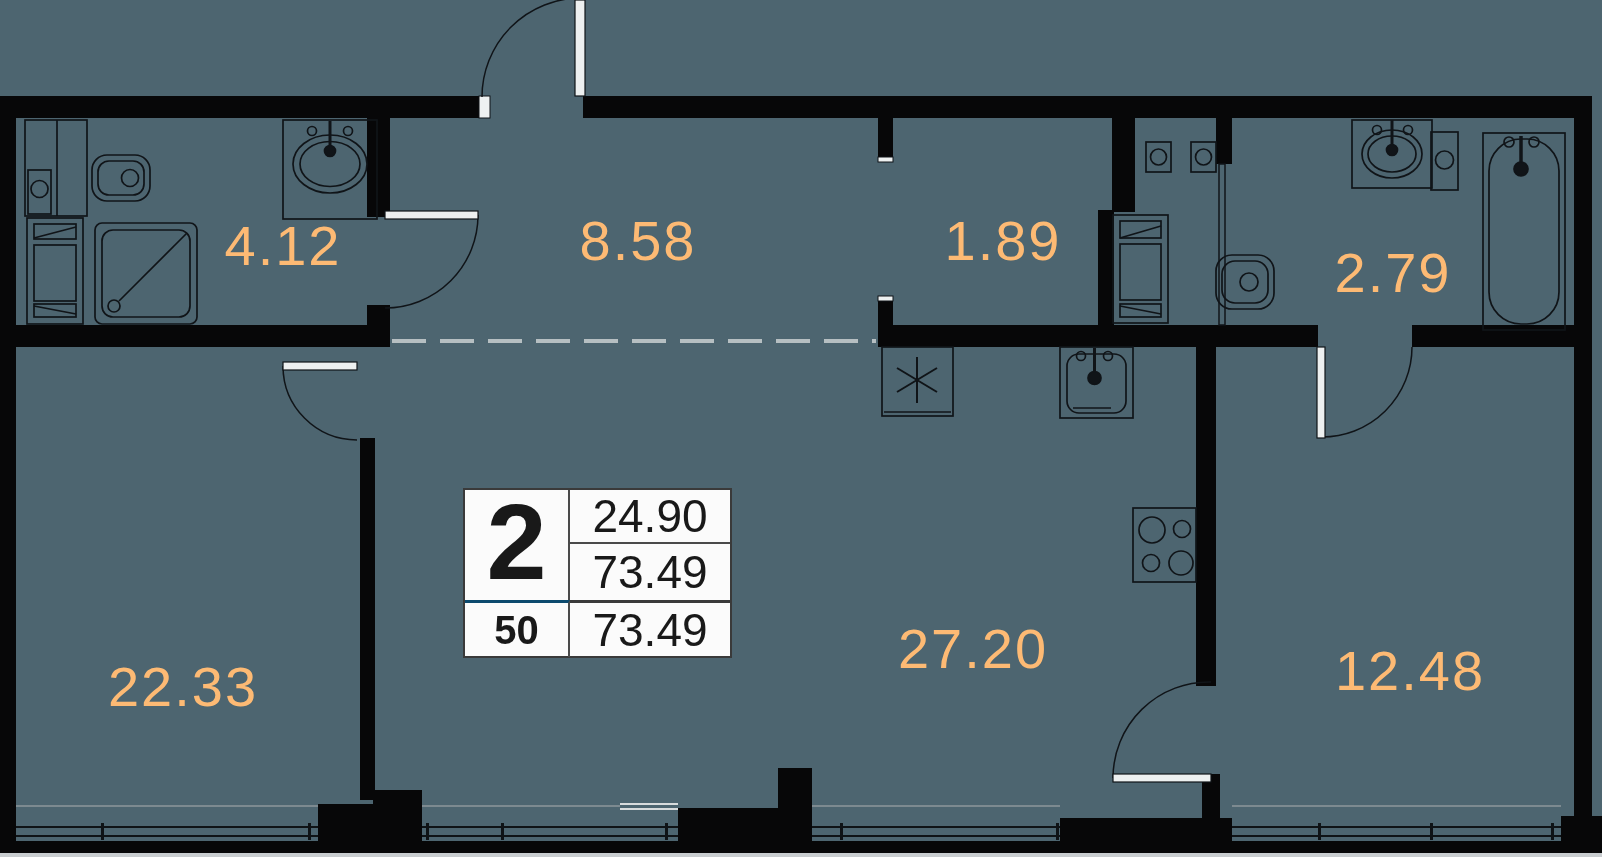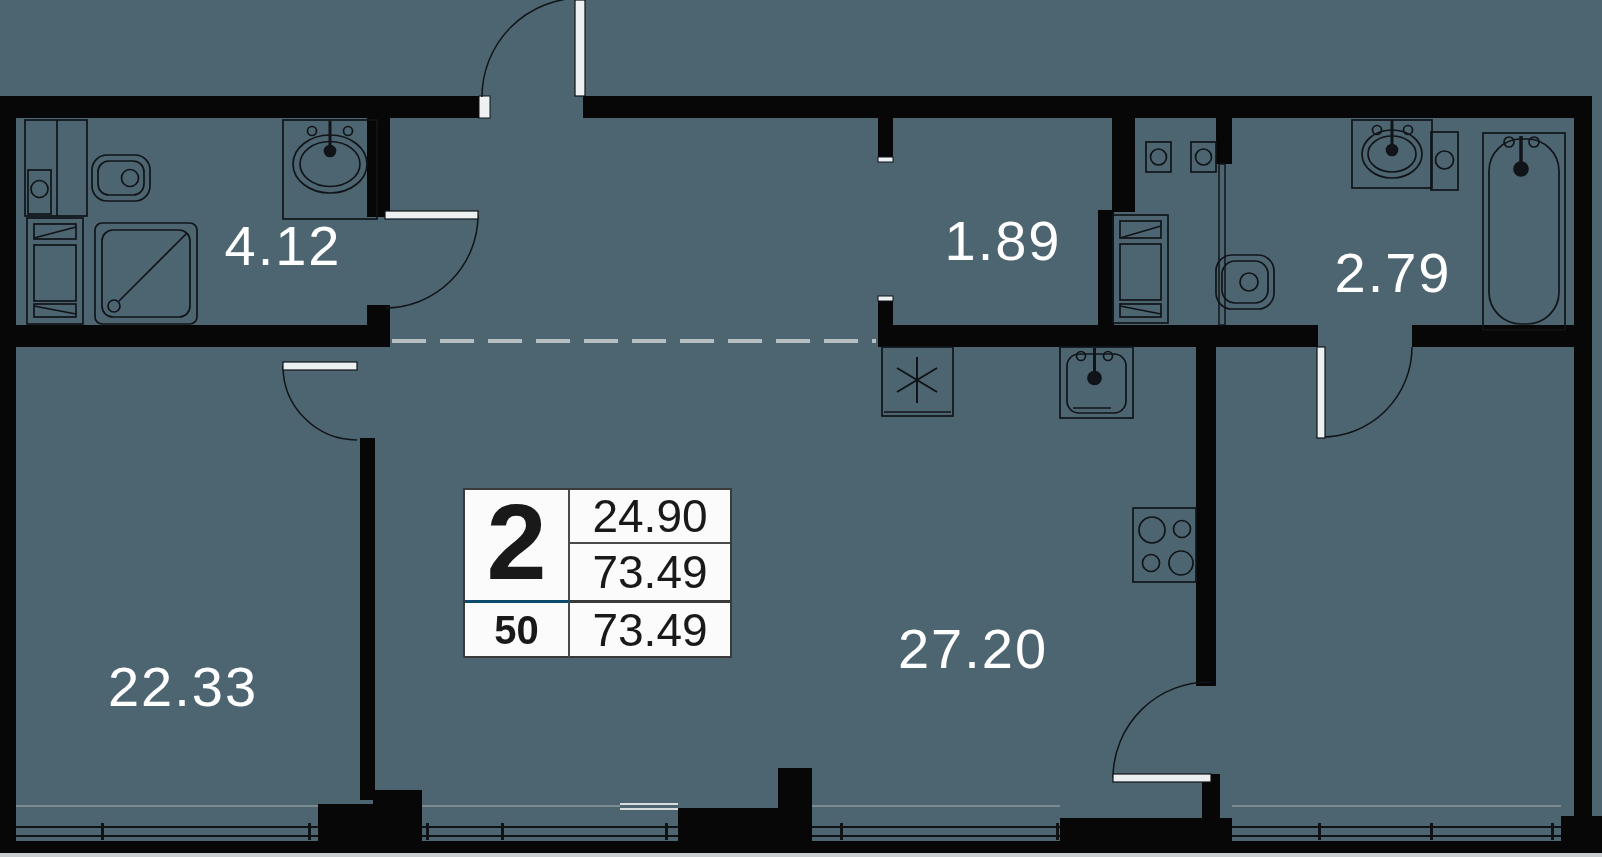--- a/index.html
+++ b/index.html
@@ -6,21 +6,21 @@
   body{
     width:1602px;height:857px;overflow:hidden;position:relative;
     background:#4d6570;
     font-family:"Liberation Sans", sans-serif;
   }
   #plan-stage{position:absolute;left:0;top:0;width:1602px;height:857px;}
   svg{position:absolute;left:0;top:0;}
   .room-label{
     position:absolute;transform:translate(-50%,-50%);
     font-size:56px;font-weight:300;letter-spacing:2px;
-    color:#ffffff;white-space:nowrap;
+    color:#fdba74;white-space:nowrap;
   }
   
   .unit-card{
     position:absolute;left:463px;top:488px;width:269px;height:170px;
     background:#fbfbfb;border:2px solid #3a3a3a;box-sizing:border-box;
     display:grid;grid-template-columns:105px 1fr;grid-template-rows:54px 56px 1fr;
     color:#191919;
   }
   .unit-card .cell{display:flex;align-items:center;justify-content:center;box-sizing:border-box;}
   .cell-rooms{grid-column:1;grid-row:1 / span 2;border-right:2px solid #4a4a4a;
@@ -238,24 +238,26 @@
       <rect x="1133" y="508" width="63" height="74"></rect>
       <circle cx="1152" cy="530" r="13"></circle>
       <circle cx="1182" cy="529" r="8.5"></circle>
       <circle cx="1151" cy="563" r="8.5"></circle>
       <circle cx="1181" cy="563" r="12"></circle>
     </g>
   </g>
 </svg>
 
 <div class="room-label" style="left:283px;top:245px">4.12</div>
+<div class="room-label" style="left:638px;top:240px">8.58</div>
 <div class="room-label" style="left:1003px;top:240px">1.89</div>
 <div class="room-label" style="left:1393px;top:272px">2.79</div>
 <div class="room-label" style="left:183px;top:686px">22.33</div>
 <div class="room-label" style="left:973px;top:648px">27.20</div>
+<div class="room-label" style="left:1410px;top:670px">12.48</div>
 
 <div class="unit-card">
   <div class="cell cell-rooms">2</div>
   <div class="cell cell-living">24.90</div>
   <div class="cell cell-total">73.49</div>
   <div class="cell cell-unit">50</div>
   <div class="cell cell-total2">73.49</div>
 </div>
 
 </div>

